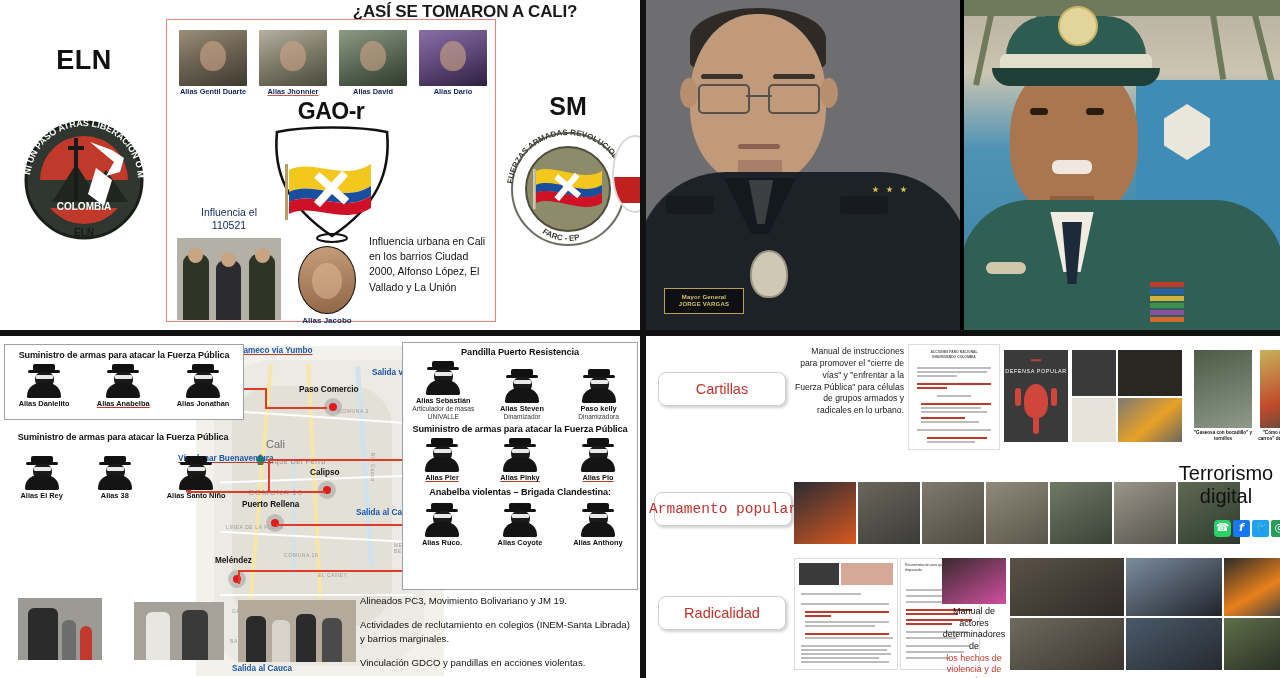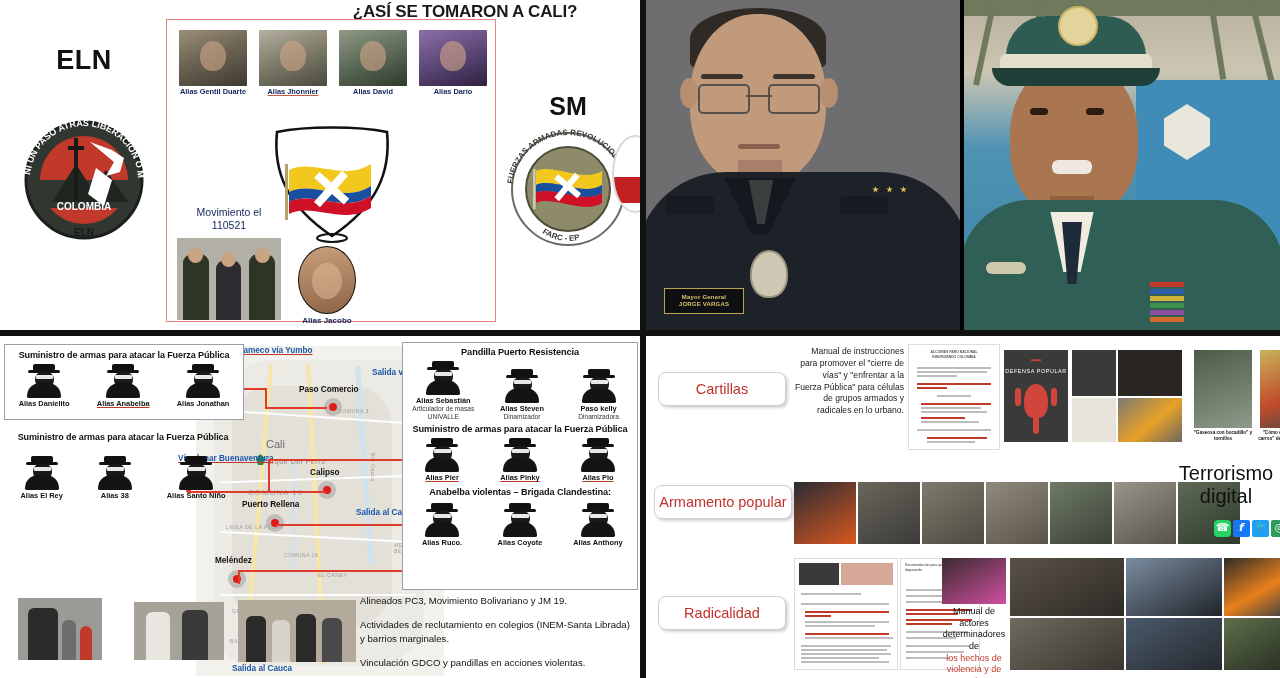--- a/index.html
+++ b/index.html
@@ -234,52 +234,54 @@
         <div class="face">
           <div class="ph f3"></div>
           <div class="cap">Alias David</div>
         </div>
         <div class="face">
           <div class="ph f4"></div>
           <div class="cap">Alias Darío</div>
         </div>
       </div>
 
+      <div class="gaor">GAO-r</div>
 
       <div class="crest">
         <svg width="134" height="120" viewBox="0 0 134 120">
           <path d="M12 8 C40 2 94 2 122 8 C126 48 112 82 67 112 C22 82 8 48 12 8 Z" fill="#ffffff" stroke="#111" stroke-width="2.6"></path>
           <path d="M24 46 C48 34 78 58 106 40 L106 62 C78 80 48 56 24 68 Z" fill="#f2c81f"></path>
           <path d="M24 68 C48 56 78 80 106 62 L106 72 C78 90 48 66 24 78 Z" fill="#1a4fa0"></path>
           <path d="M24 78 C48 66 78 90 106 72 L106 84 C78 102 48 78 24 90 Z" fill="#ce1126"></path>
           <rect x="20" y="40" width="3" height="56" fill="#b5a06a"></rect>
           <path d="M62 44 L70 44 L70 60 L86 60 L86 68 L70 68 L70 86 L62 86 L62 68 L46 68 L46 60 L62 60 Z" fill="#ffffff" transform="rotate(42 66 65)"></path>
           <ellipse cx="67" cy="114" rx="15" ry="4" fill="none" stroke="#111" stroke-width="2"></ellipse>
         </svg>
       </div>
 
       <div class="captured">
-        <span>Movimiento el</span><br>
+        <span>Influencia el</span><br>
         <span>110521</span>
       </div>
 
       <div class="capt-photo">
         <div class="cop c1"></div>
           <div class="cop c2"></div>
           <div class="mid"></div>
         <div class="hd h1"></div>
           <div class="hd h2"></div>
           <div class="hd h3"></div>
       </div>
 
       <div class="jacobo">
         <div class="oval"></div>
         <div class="cap">Alias Jacobo</div>
       </div>
 
+      <div class="influencia">Influencia urbana en Cali en los barrios Ciudad 2000, Alfonso López, El Vallado y La Unión</div>
     </div>
 
     <div class="sm-wrap">
       <div class="sm-title">SM</div>
       <svg width="140" height="128" viewBox="0 0 140 128">
         <defs>
           <path id="fArcT" d="M 14 70 A 54 54 0 0 1 126 70"></path>
           <path id="fArcB" d="M 26 76 A 44 44 0 0 0 114 76"></path>
         </defs>
         <circle cx="70" cy="68" r="56" fill="#ffffff" stroke="#6b6b63" stroke-width="2"></circle>
@@ -624,21 +626,21 @@
     </div>
 
     <div class="bl-text" style="left:360px;top:258px;width:272px;">Alineados PC3, Movimiento Bolivariano y JM 19.</div>
     <div class="bl-text" style="left:360px;top:282px;width:272px;">Actividades de reclutamiento en colegios (INEM-Santa Librada) y barrios marginales.</div>
     <div class="bl-text" style="left:360px;top:320px;width:272px;">Vinculación GDCO y pandillas en acciones violentas.</div>
   </div>
 
   <div class="quad" id="q-br">
 
     <div class="cat-chip" style="left:12px;top:36px;width:126px;height:32px;">Cartillas</div>
-    <div class="cat-chip" style="left:8px;top:149px;width:136px;height:32px;">Armamento popular</div>
+    <div class="cat-chip" style="left:8px;top:156px;width:136px;height:32px;font-family:Liberation Mono, monospace;">Armamento popular</div>
     <div class="cat-chip" style="left:12px;top:260px;width:126px;height:32px;">Radicalidad</div>
 
     <div class="br-par" style="left:148px;top:10px;width:110px;text-align:right;">Manual de instrucciones para promover el "cierre de vías" y "enfrentar a la Fuerza Pública" para células de grupos armados y radicales en lo urbano.</div>
 
     <div class="doc" style="left:262px;top:8px;width:90px;height:104px;">
       <div style="position:absolute;left:12px;top:5px;right:12px;text-align:center;font-size:3.4px;font-weight:700;color:#555;line-height:1.5;">
         <span>ACCIONES PARO NACIONAL</span><br>
         <span>INSURGIENDO COLOMBIA</span>
       </div>
       <div class="dl" style="left:8px;top:22px;width:74px;"></div>

